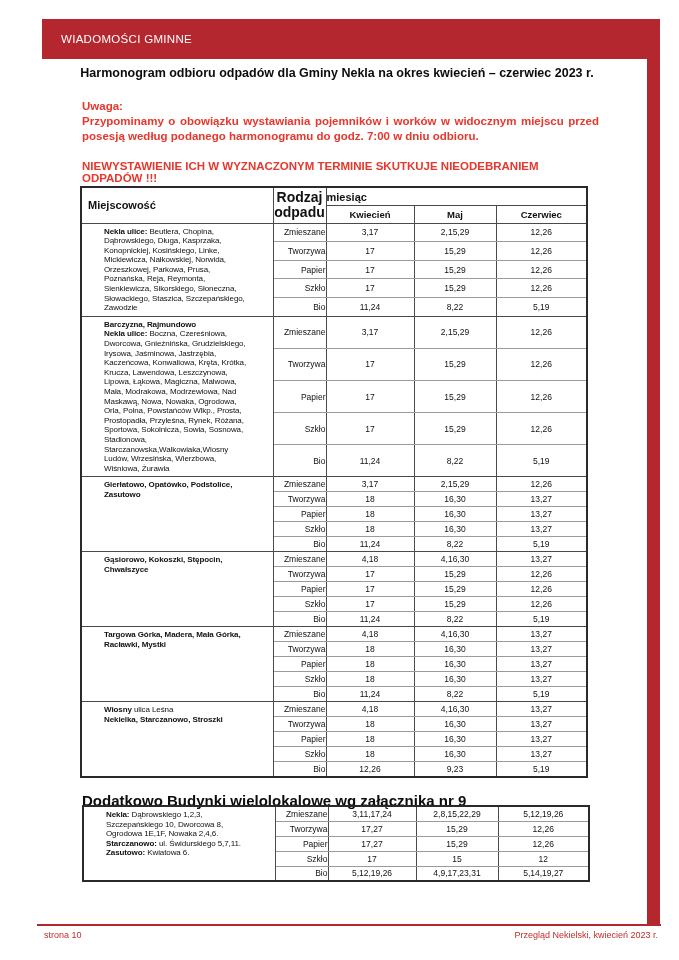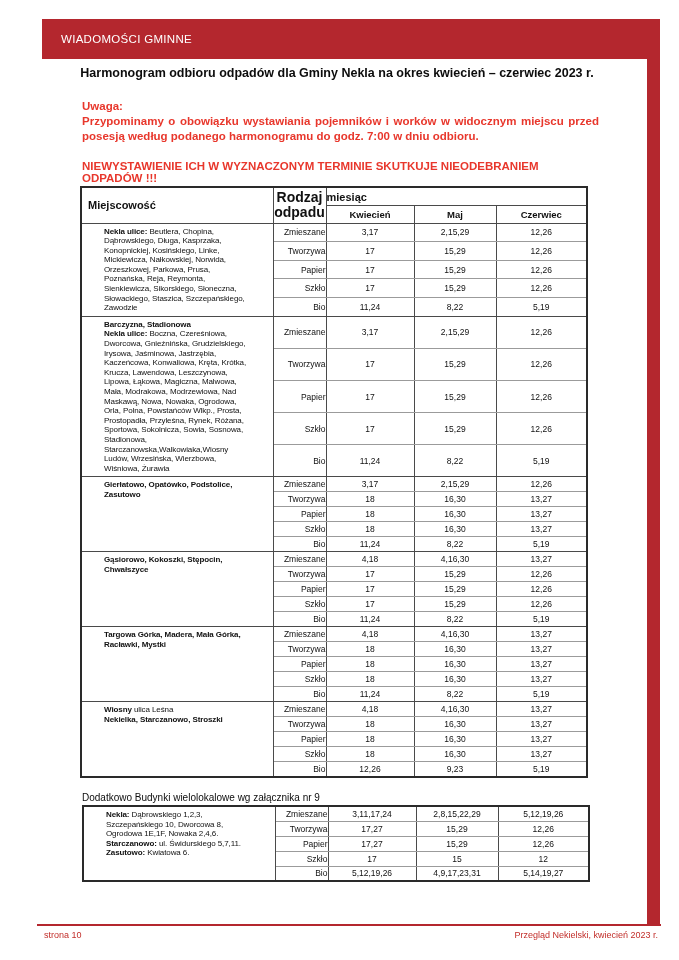--- a/index.html
+++ b/index.html
@@ -36,21 +36,21 @@
   .warning{
     position:absolute;left:82px;top:160px;width:517px;
     color:var(--red);font-weight:bold;font-size:11.5px;
   }
   table.sched{
     border-collapse:collapse;table-layout:fixed;width:506px;
     border:2px solid var(--border-dark);
   }
   .main-table{position:absolute;left:80px;top:186px;}
   .extra-heading{
-    position:absolute;left:82px;top:792px;font-size:10px;font-weight:normal;color:#0c0c0c;
+    position:absolute;left:82px;top:792px;font-size:15px;font-weight:bold;color:#0c0c0c;
   }
   .extra-table{position:absolute;left:82px;top:805px;}
   th,td{border:1px solid var(--border-mid);padding:0;}
   th{font-weight:bold;}
   .th-loc{font-size:11px;text-align:left;padding-left:6px;height:36px;margin-top:21px;}
   .th-waste{font-size:14px;text-align:center;line-height:1.1;}
   .th-month-group{font-size:11px;text-align:left;height:18px;}
   .th-month{font-size:9.5px;text-align:center;height:17px;}
   td.loc{
     vertical-align:top;text-align:left;padding:3px 22px;
@@ -150,21 +150,21 @@
       <tr class="row-last">
         <td class="waste">Bio</td>
         <td class="date">11,24</td>
         <td class="date">8,22</td>
         <td class="date">5,19</td>
       </tr>
     </tbody>
     <tbody class="g1">
       <tr>
         <td class="loc" rowspan="5">
-          <div class="locp"><b>Barczyzna, Stadionowa</b></div>
+          <div class="locp"><b>Barczyzna, Rajmundowo</b></div>
           <div class="locp"><b>Nekla ulice:</b><span> Boczna, Czereśniowa, Dworcowa, Gnieźnińska, Grudzielskiego, Irysowa, Jaśminowa, Jastrzębia, Kaczeńcowa, Konwaliowa, Kręta, Krótka, Krucza, Lawendowa, Leszczynowa, Lipowa, Łąkowa, Magiczna, Malwowa, Mała, Modrakowa, Modrzewiowa, Nad Maskawą, Nowa, Nowaka, Ogrodowa, Orla, Polna, Powstańców Wlkp., Prosta, Prostopadła, Przyleśna, Rynek, Różana, Sportowa, Sokolnicza, Sowia, Sosnowa, Stadionowa, Starczanowska,Walkowiaka,Wiosny Ludów, Wrzesińska, Wierzbowa, Wiśniowa, Żurawia</span></div>
         </td>
         <td class="waste">Zmieszane</td>
         <td class="date">3,17</td>
         <td class="date">2,15,29</td>
         <td class="date">12,26</td>
       </tr>
       <tr>
         <td class="waste">Tworzywa</td>
         <td class="date">17</td>

